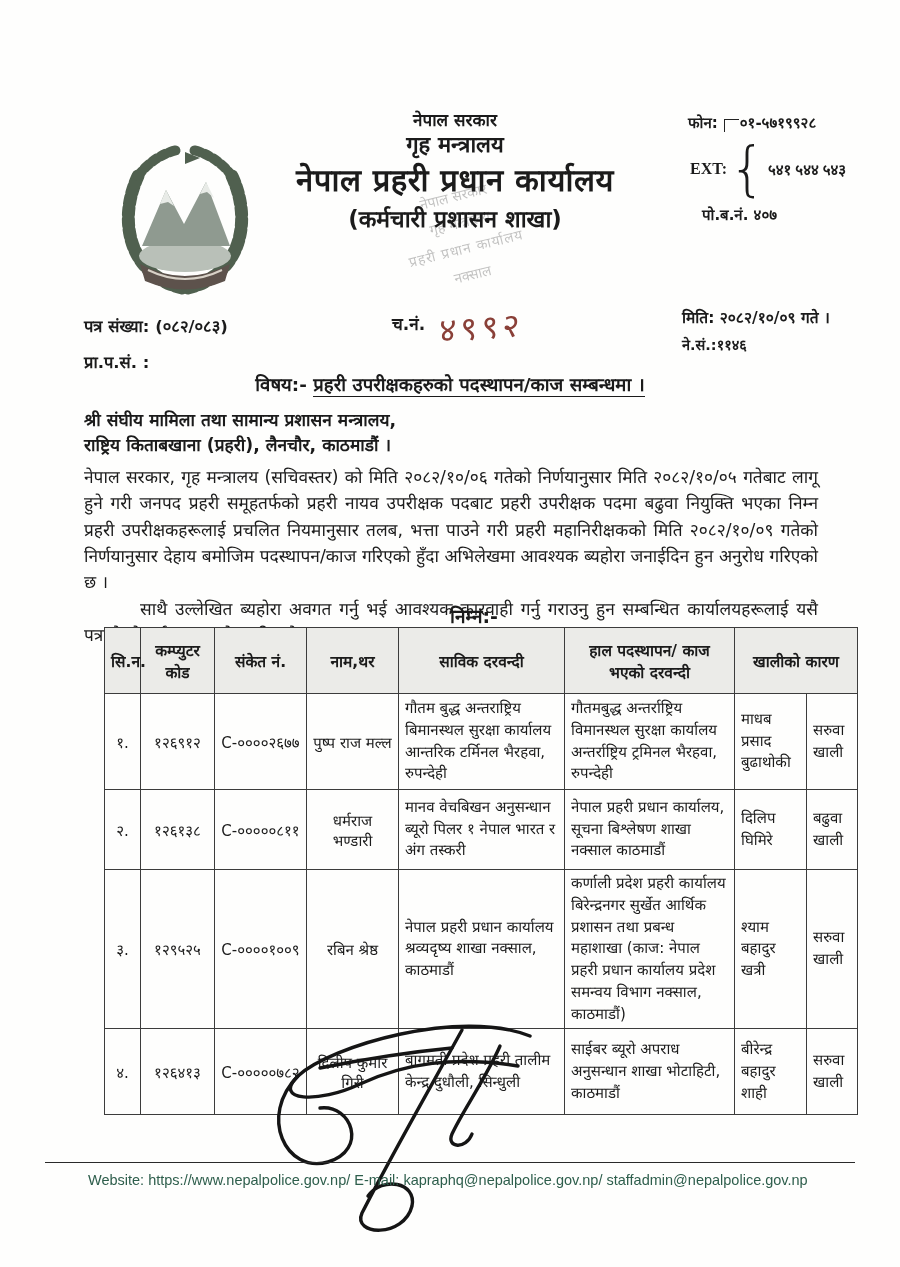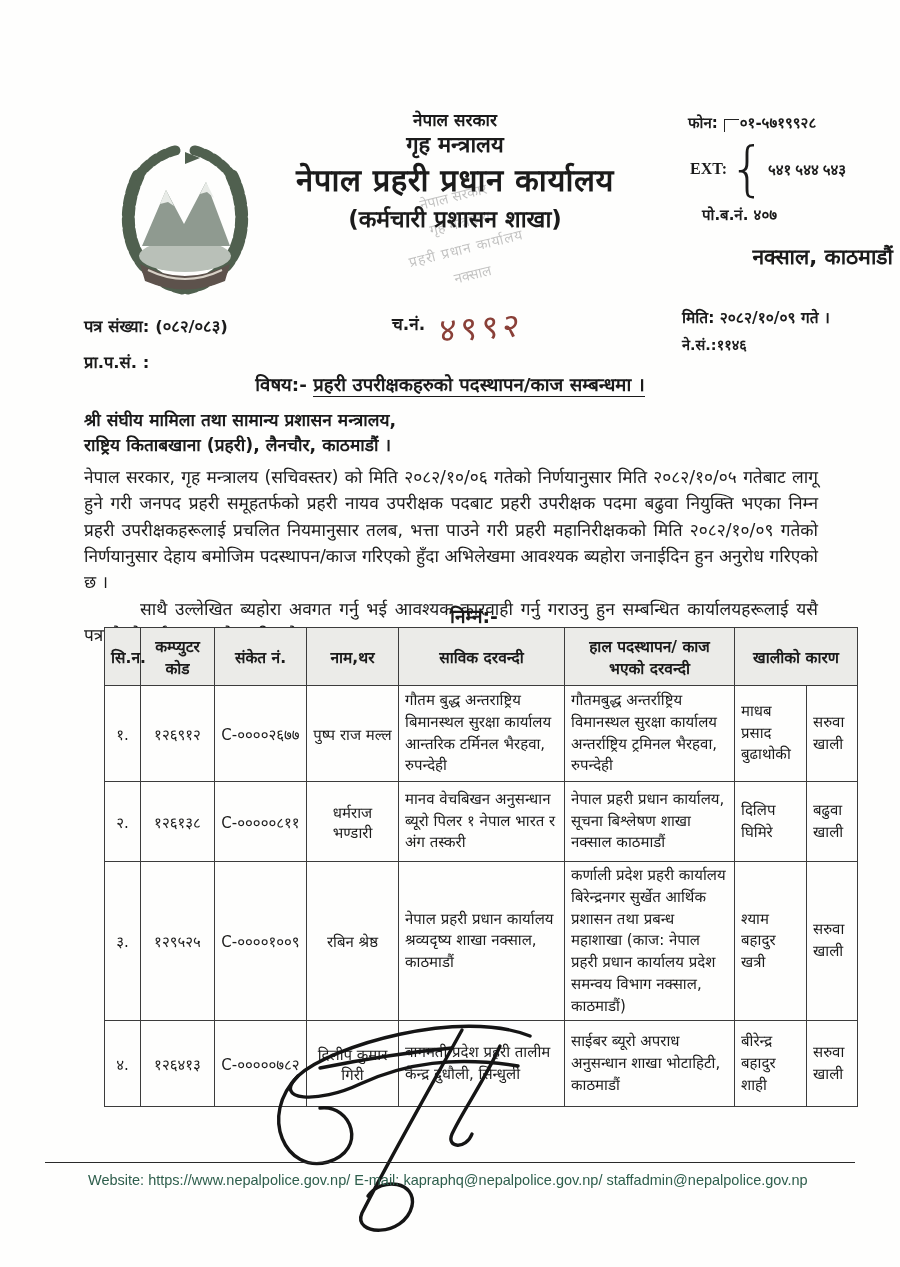--- a/index.html
+++ b/index.html
@@ -49,21 +49,21 @@
   .para2{text-indent:56px;margin-top:0px;}
   .nimna{position:absolute;left:0;top:603px;width:900px;text-align:center;font-size:19px;font-weight:bold;padding-left:24px;}
   .nimna span{border-bottom:1.6px solid #1b1b1b;padding-bottom:1px;}
   
   table.posting{position:absolute;left:104px;top:627px;width:753px;border-collapse:collapse;
     font-size:15px;table-layout:fixed;}
   table.posting th,table.posting td{border:1.4px solid #3c3c3c;padding:3px 6px;vertical-align:middle;}
   table.posting th{background:#ebebe8;font-weight:bold;font-size:15.5px;}
   td.c{text-align:center;}
   td.l{text-align:left;line-height:1.45;}
-  tr.hrow{height:58px;padding-left:24px;}
+  tr.hrow{height:66px;padding-left:24px;}
   tr.r1{height:96px;}  tr.r2{height:80px;}  tr.r3{height:150px;}  tr.r4{height:86px;}
   
   .signature{position:absolute;left:200px;top:1008px;width:390px;height:240px;pointer-events:none;}
   
   .footer-rule{position:absolute;left:45px;top:1162px;width:810px;border-top:1.6px solid #2a2a2a;}
   .footer-text{position:absolute;left:88px;top:1172px;width:780px;
     font-family:Liberation Sans, sans-serif;font-size:14.5px;color:#2e5e4c;}
 </style>
 </head>
 <body>
@@ -110,21 +110,20 @@
     <div class="ext-row">
       <span class="ext-label">EXT:</span>
       <span class="ext-brace">{</span>
       <span class="ext-nums">
         <span>५४१</span>
         <span>५४४</span>
         <span>५४३</span>
       </span>
     </div>
     <div class="pobox">पो.ब.नं. ४०७</div>
-    <div class="location">नक्साल, काठमाडौं</div>
   </div>
 
   <div class="dateblock">
     <div>मिति: २०८२/१०/०९ गते ।</div>
     <div class="nesan">ने.सं.:११४६</div>
   </div>
 
   <div class="letterno">पत्र संख्या: (०८२/०८३)</div>
   <div class="chanum">
     <span>च.नं.</span>

